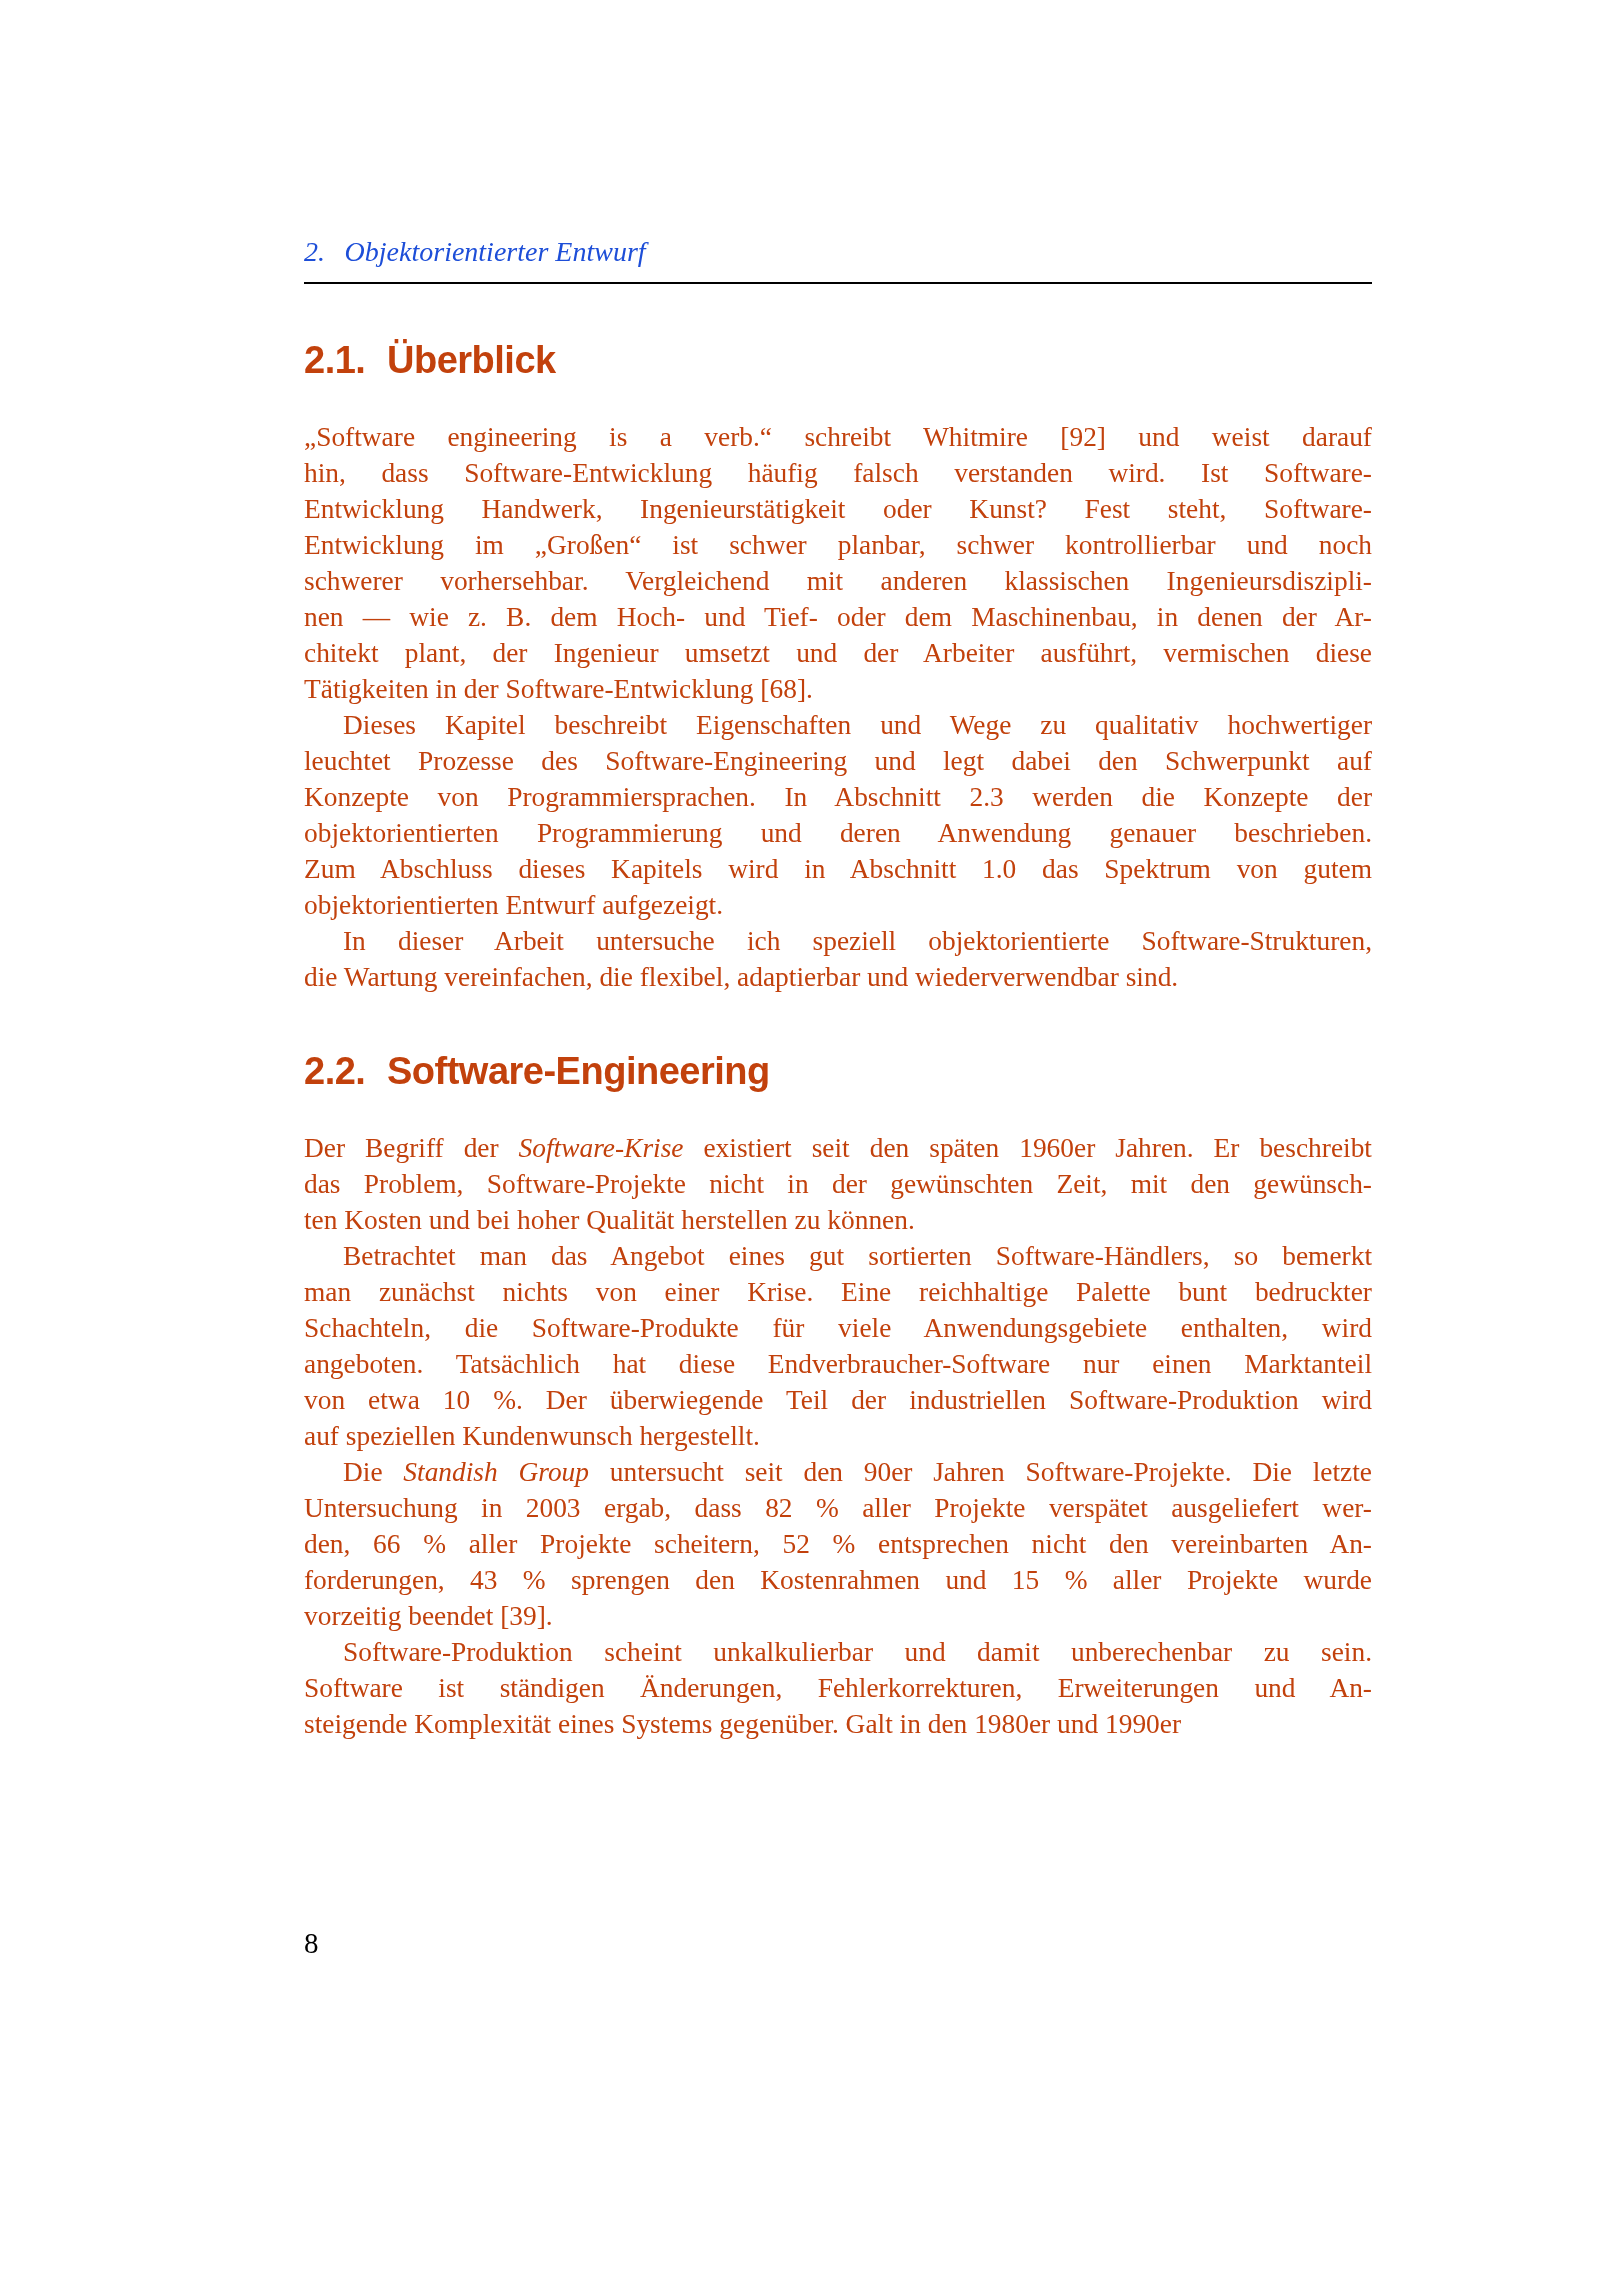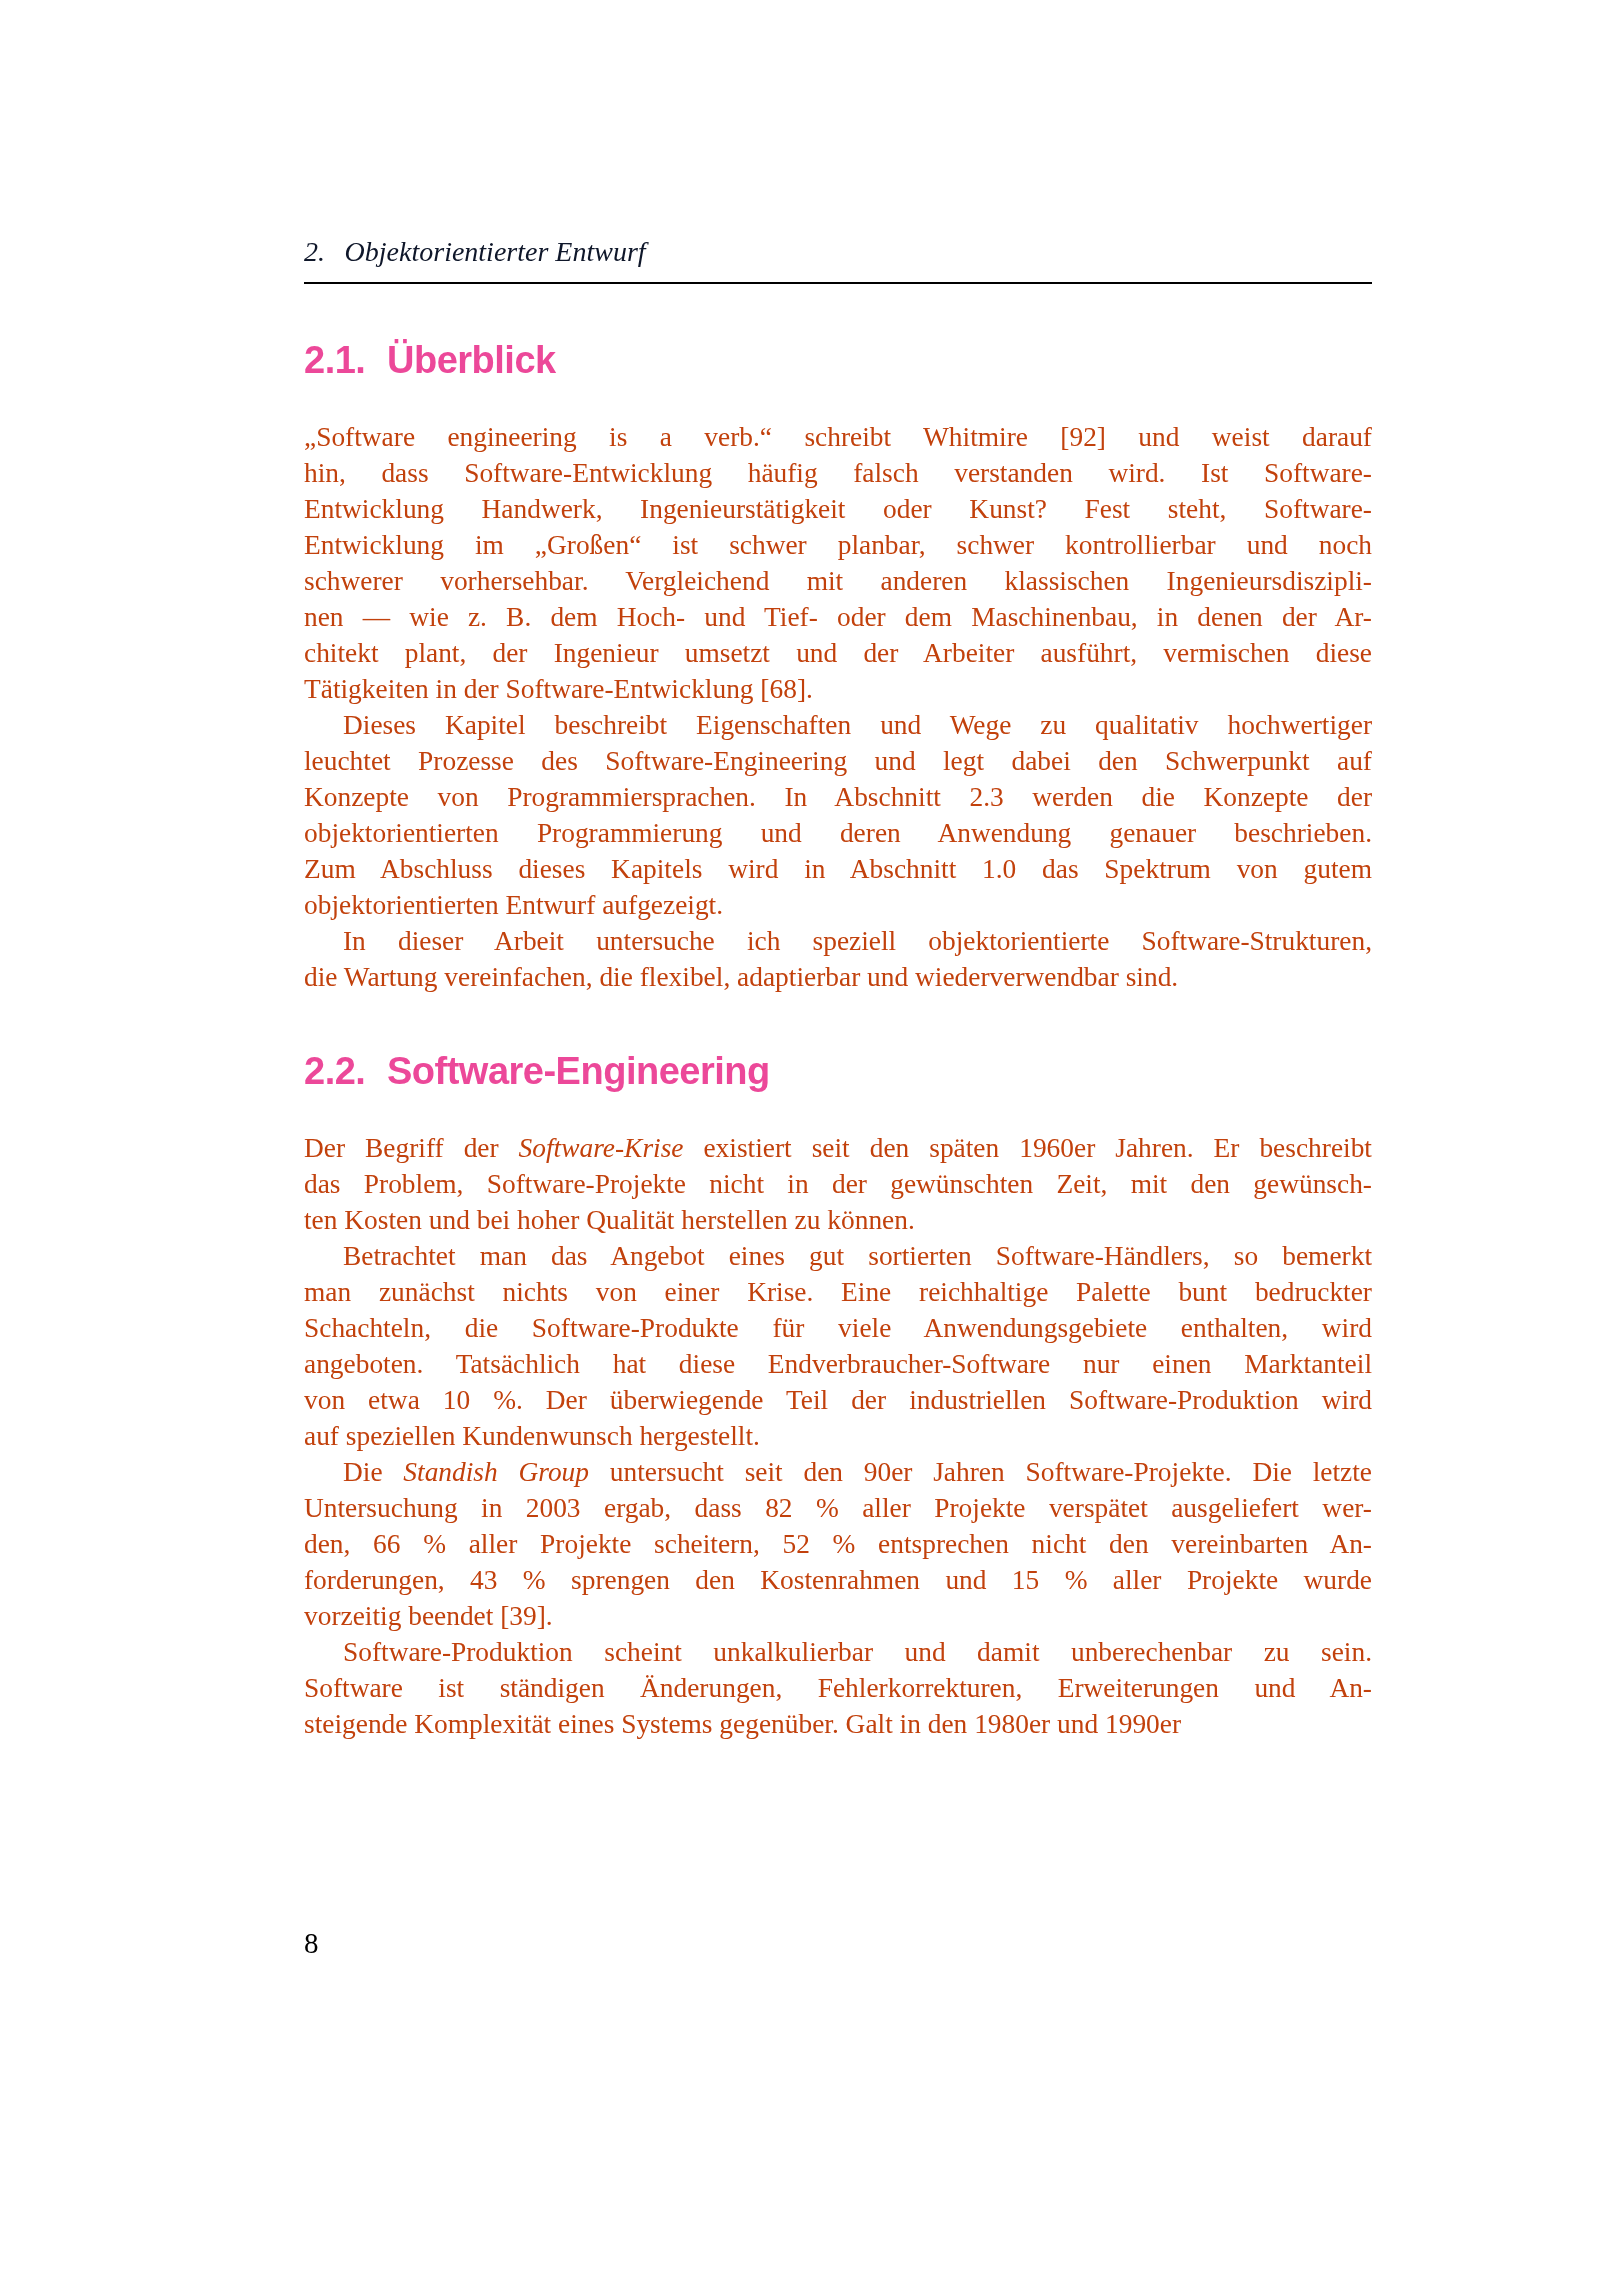--- a/index.html
+++ b/index.html
@@ -17,37 +17,37 @@
     position: absolute;
     left: 304px;
     top: 235px;
     width: 1068px;
   }
   .running-header {
     font-family: "Liberation Serif", serif;
     font-style: italic;
     font-size: 28px;
     line-height: 33px;
-    color: #0f172a;
+    color: #1d4ed8;
   }
   .running-header .rh-number { margin-right: 19.6px; }
   .header-rule {
     border: none;
     border-top: 2px solid #000000;
     margin-top: 13.7px;
     width: 100%;
   }
   .section-heading {
     font-family: "Liberation Sans", sans-serif;
     font-weight: bold;
     font-size: 38px;
     line-height: 39px;
     margin-top: 57px;
     margin-bottom: 39px;
-    color: #ec4899;
+    color: #c2410c;
     letter-spacing: -0.5px;
   }
   .section-heading .sh-num { margin-right: 21.6px; }
   .paragraph {
     font-family: "Liberation Serif", serif;
     font-size: 27.4px;
     color: #c2410c;
   }
   .line {
     display: block;

